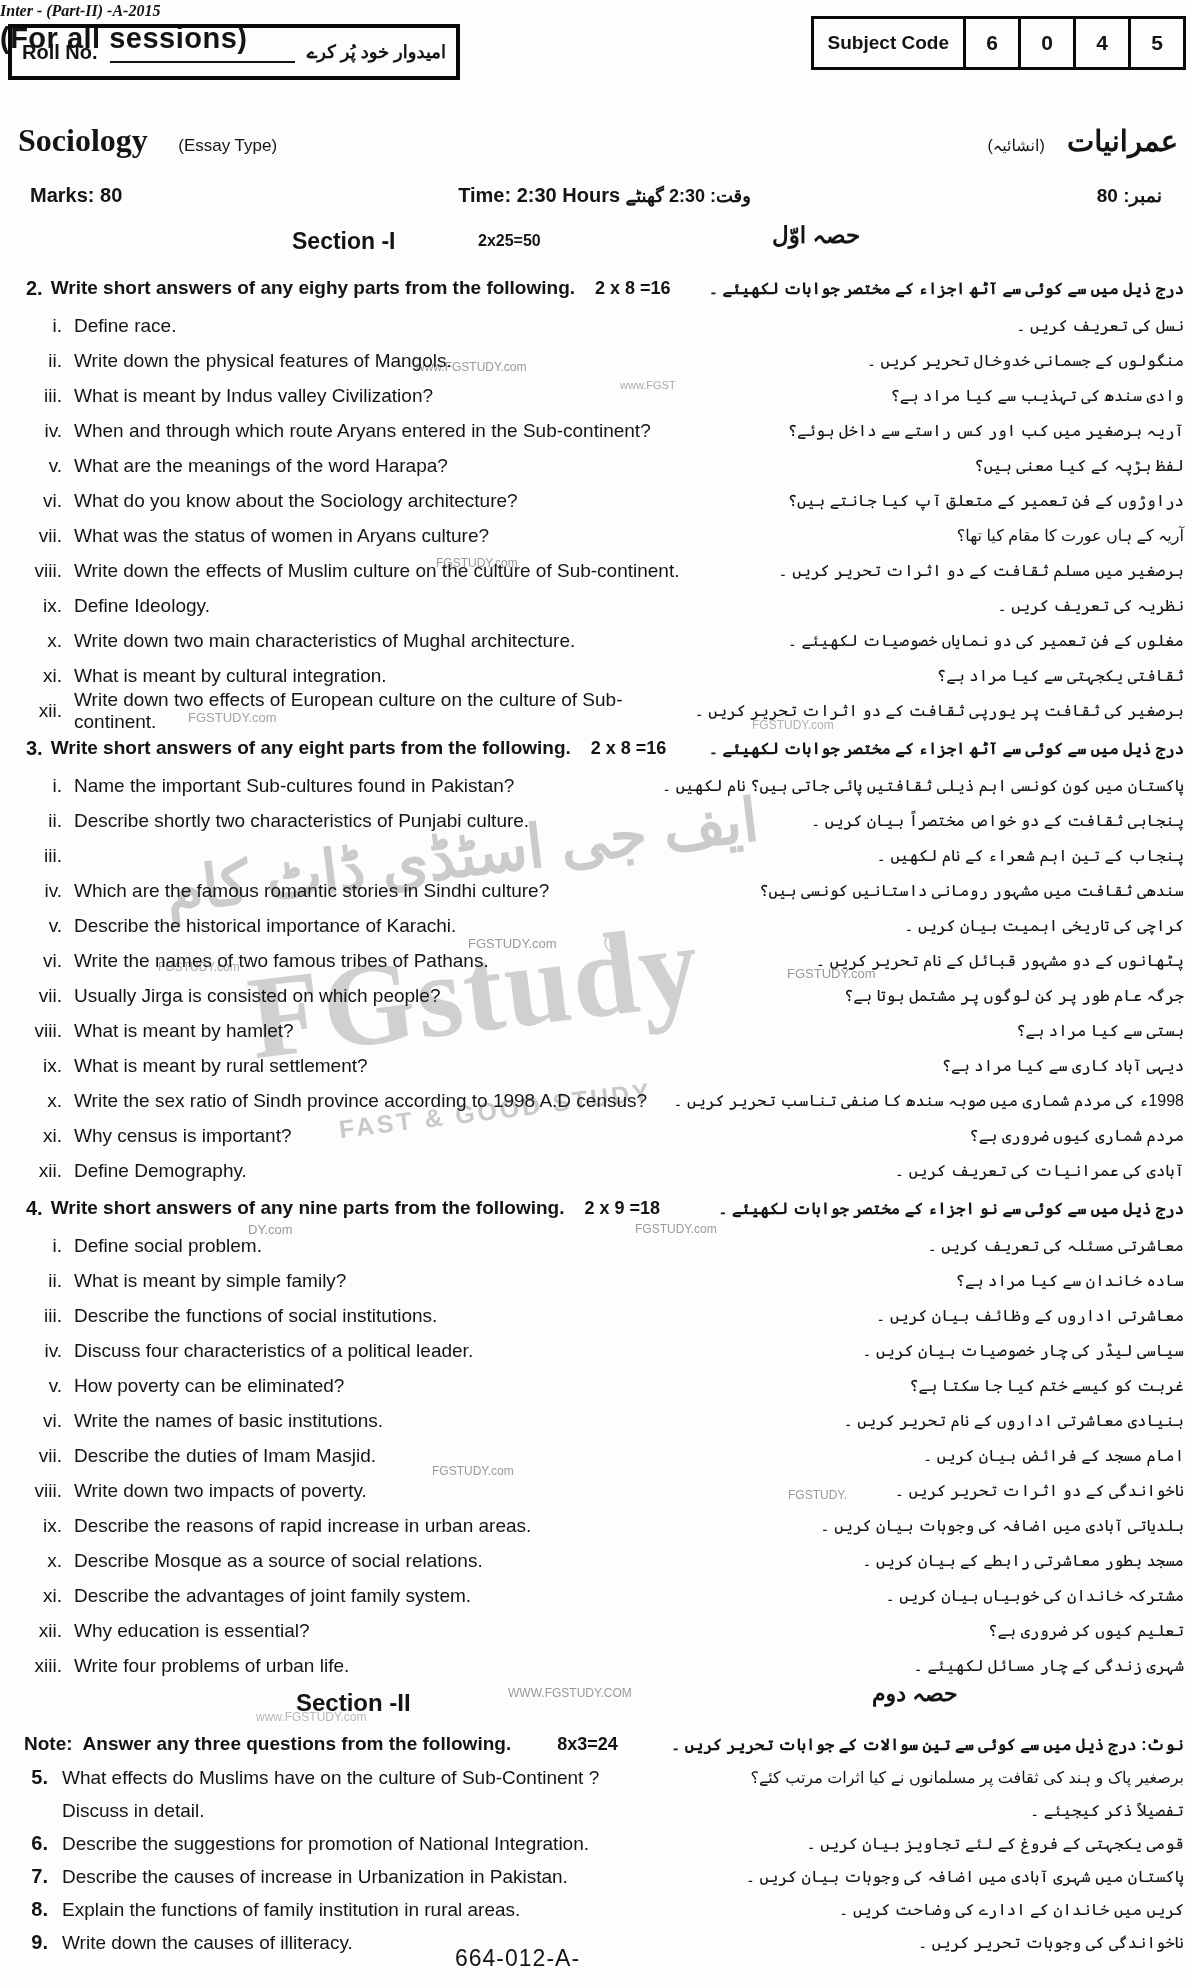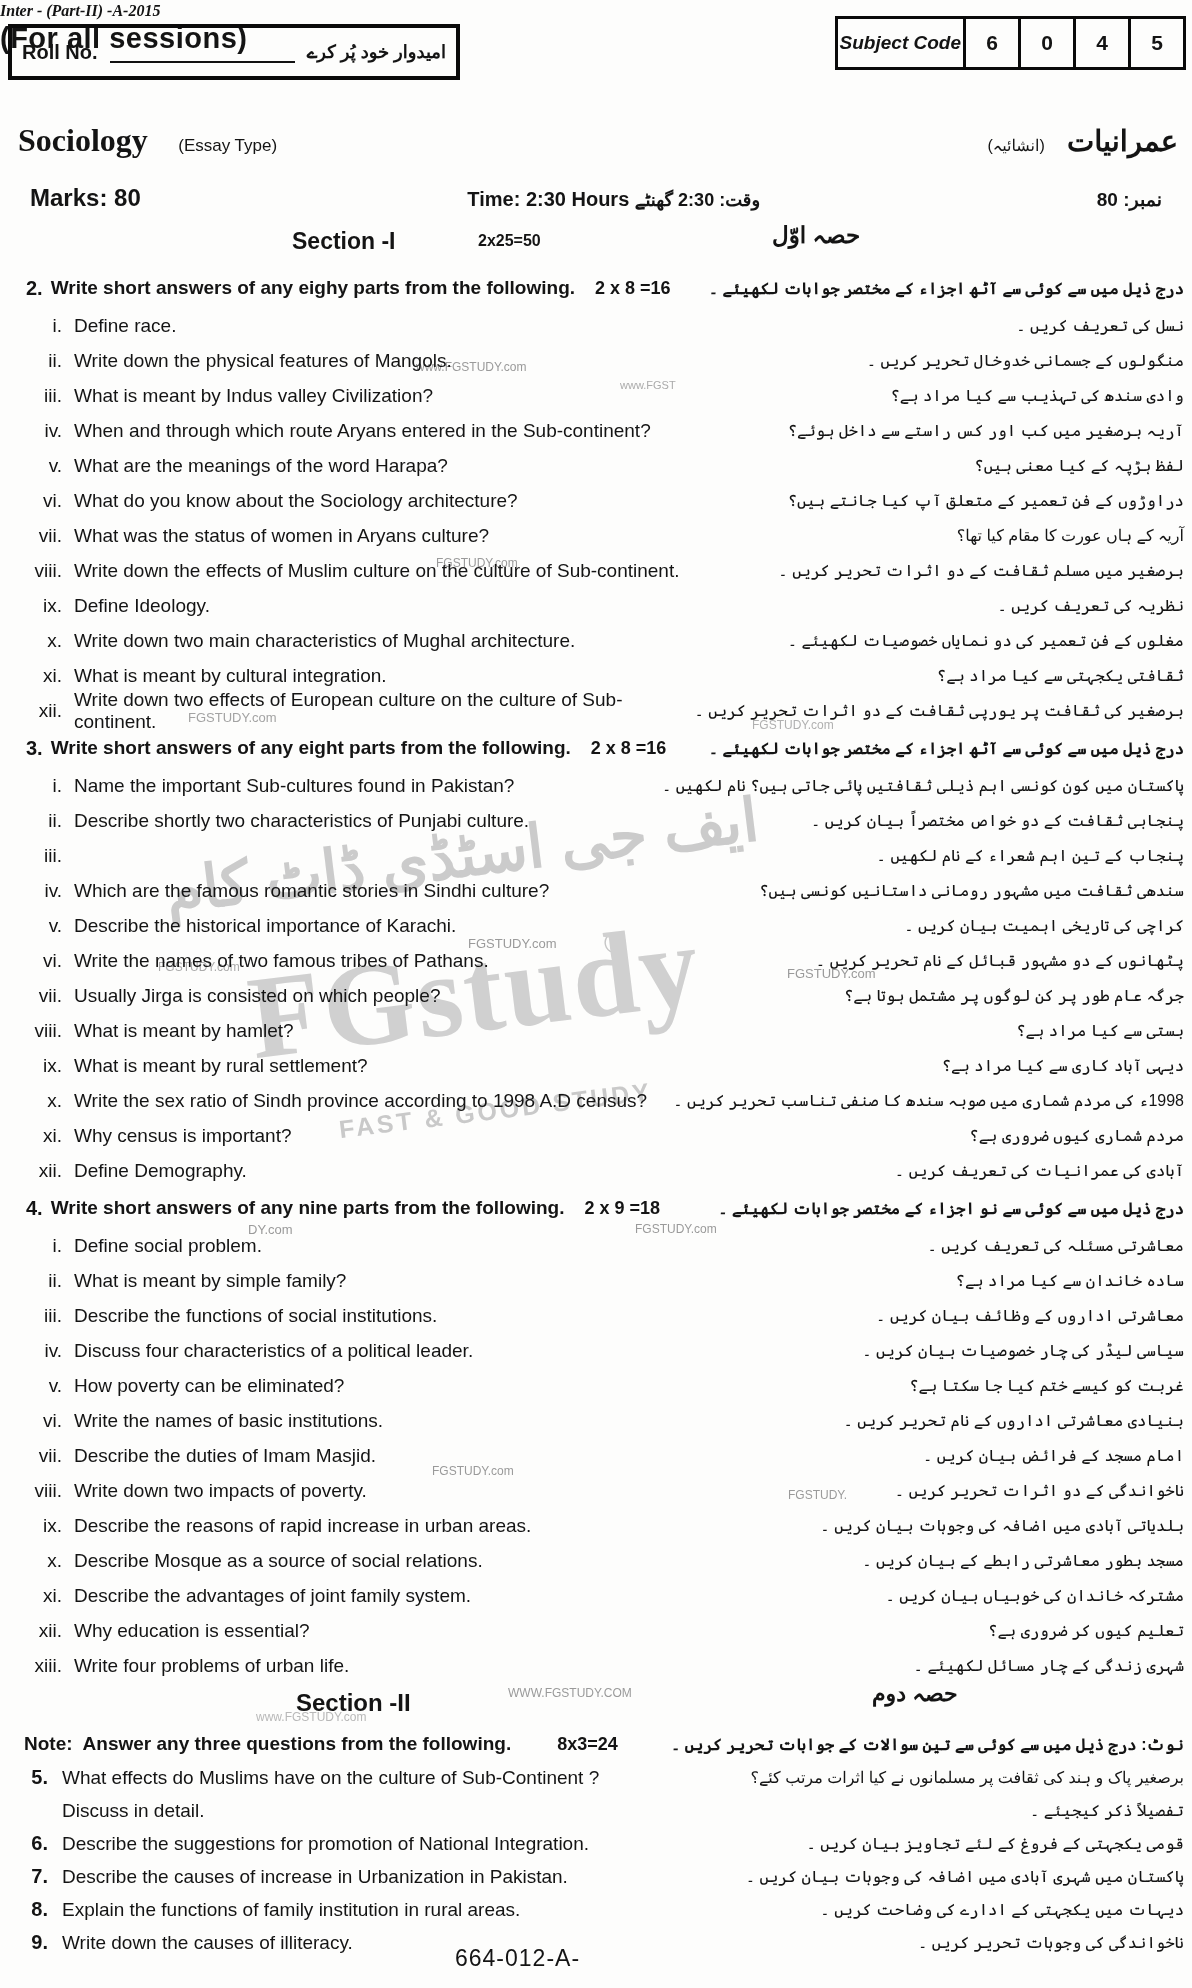--- a/index.html
+++ b/index.html
@@ -10,31 +10,31 @@
   .hdr{position:relative;height:100px;}
   .center-head{position:absolute;left:0;right:0;top:2px;text-align:left;}
   .exam-ref{font-family:"Liberation Serif",serif;font-style:italic;font-weight:bold;font-size:16px;}
   .sessions{font-size:29px;font-weight:bold;letter-spacing:.5px;margin-top:2px;}
   .rollbox{position:absolute;left:8px;top:24px;width:452px;height:56px;border:4px solid #0a0a0a;
            display:flex;align-items:center;padding:0 10px;box-sizing:border-box;}
   .roll-label{font-weight:bold;font-size:20px;white-space:nowrap;}
   .roll-line{flex:1;max-width:215px;border-bottom:2px solid #111;height:20px;margin:0 12px;}
   .roll-ur{font-size:18px;font-weight:bold;margin-left:auto;}
   .subjbox{position:absolute;right:6px;top:16px;height:48px;border:3px solid #0a0a0a;display:flex;align-items:stretch;}
-  .subj-label{display:flex;align-items:center;padding:0 2px;font-weight:bold;font-size:19px;white-space:nowrap;font-style:italic;}
+  .subj-label{display:flex;align-items:center;padding:0 14px;font-weight:bold;font-size:19px;white-space:nowrap;}
   .subj-cell{width:52px;border-left:3px solid #0a0a0a;display:flex;align-items:center;justify-content:center;
              font-weight:bold;font-size:21px;}
   
   .title-row{display:flex;justify-content:space-between;align-items:baseline;margin:22px 14px 0 18px;height:52px;}
   .subject-en{font-family:"Liberation Serif",serif;font-weight:bold;font-size:32px;}
   .type-en{font-size:17px;margin-left:26px;}
   .title-ur{font-size:29px;font-weight:bold;}
   .type-ur{font-size:16px;font-weight:normal;margin-right:14px;}
   .meta-row{display:flex;align-items:baseline;margin:10px 30px 0 30px;height:30px;}
-  .marks-en{font-weight:bold;font-size:24px;}
+  .marks-en{font-weight:bold;font-size:20px;}
   .meta-center{flex:1;text-align:center;font-weight:bold;font-size:20px;}
   .time-ur{font-size:18px;margin-right:10px;}
   .marks-ur{font-weight:bold;font-size:19px;}
   
   .sec-head{position:relative;height:40px;margin-top:14px;}
   .sec-title{position:absolute;left:292px;font-weight:bold;font-size:23px;}
   .sec-total{position:absolute;left:478px;top:4px;font-weight:bold;font-size:16px;}
   .sec-ur{position:absolute;left:772px;top:-6px;font-weight:bold;font-size:23px;}
   .sec2-title{position:absolute;left:296px;font-weight:bold;font-size:24px;}
   .sec2-ur{position:absolute;left:872px;top:-8px;font-weight:bold;font-size:22px;}
@@ -391,21 +391,21 @@
           <span class="s2-ur urdu">قومی یکجہتی کے فروغ کے لئے تجاویز بیان کریں ۔</span>
         </div>
         <div class="s2-row">
           <span class="s2-num">7.</span>
           <span class="s2-en">Describe the causes of increase in Urbanization in Pakistan.</span>
           <span class="s2-ur urdu">پاکستان میں شہری آبادی میں اضافہ کی وجوہات بیان کریں ۔</span>
         </div>
         <div class="s2-row">
           <span class="s2-num">8.</span>
           <span class="s2-en">Explain the functions of family institution in rural areas.</span>
-          <span class="s2-ur urdu">دیہات میں یکجہتی کے ادارے کی وضاحت کریں ۔</span>
+          <span class="s2-ur urdu">کریں میں خاندان کے ادارے کی وضاحت کریں ۔</span>
         </div>
         <div class="s2-row">
           <span class="s2-num">9.</span>
           <span class="s2-en">Write down the causes of illiteracy.</span>
           <span class="s2-ur urdu">ناخواندگی کی وجوہات تحریر کریں ۔</span>
         </div>
       </div>
   </div>
 
   <div class="footer">664-012-A-</div>

